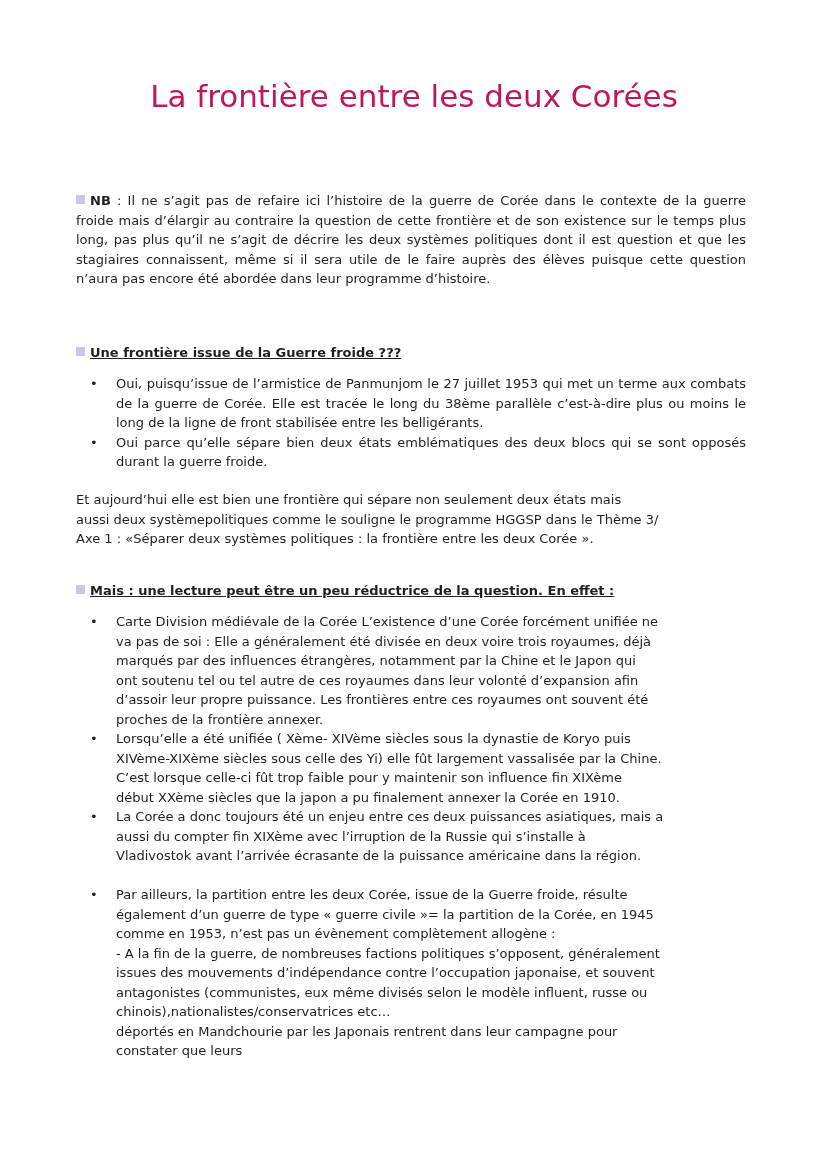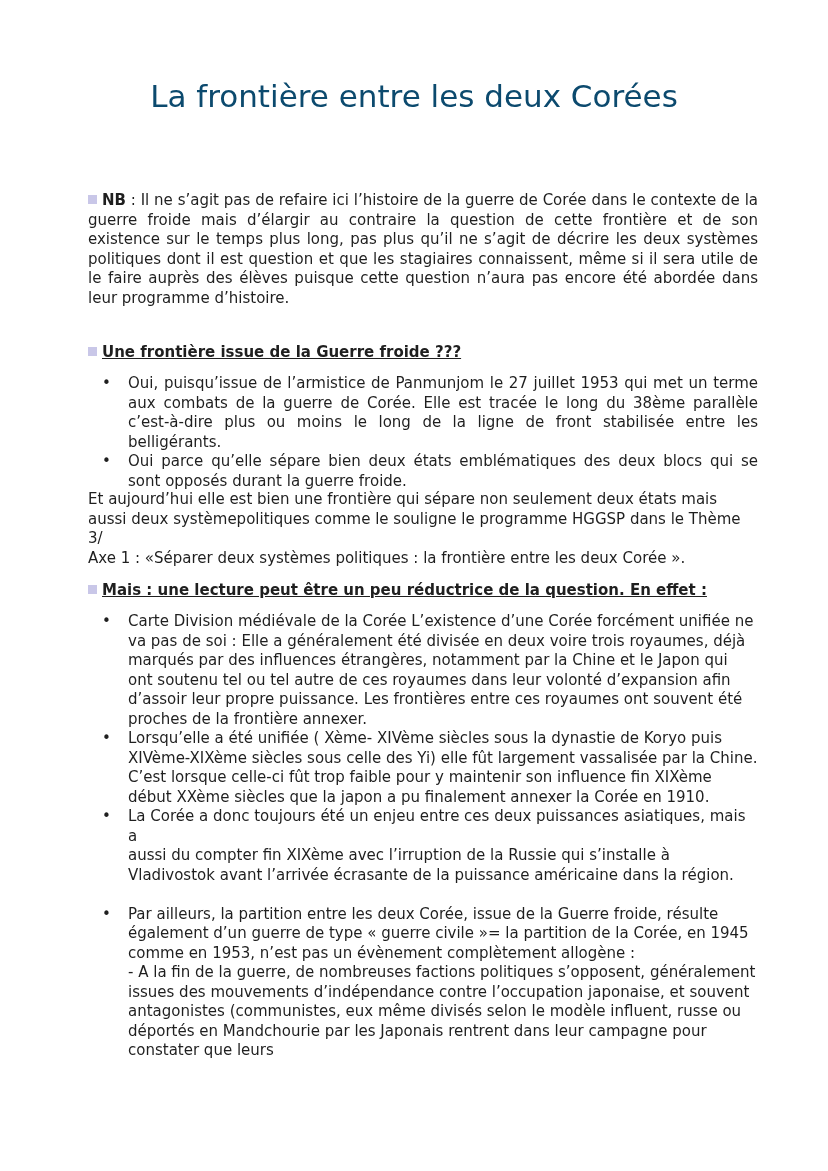--- a/index.html
+++ b/index.html
@@ -3,23 +3,23 @@
   <meta charset="utf-8">
   <style>
     html, body { margin: 0; padding: 0; background: #ffffff; }
     body {
       width: 828px; height: 1171px; position: relative; overflow: hidden;
       font-family: "DejaVu Sans", sans-serif; color: #1f1f1f;
     }
     .page { position: absolute; left: 0; top: 0; width: 828px; height: 1171px; }
     .title {
       position: absolute; left: 0; top: 78px; width: 828px; text-align: center;
-      font-size: 31px; color: #0c4a6e; font-weight: normal; margin: 0; letter-spacing: 0px;
+      font-size: 31px; color: #be185d; font-weight: normal; margin: 0; letter-spacing: 0px;
     }
-    .block { position: absolute; left: 88px; width: 670px; font-size: 15px; line-height: 19.5px; }
+    .block { position: absolute; left: 76px; width: 670px; font-size: 13px; line-height: 19.5px; }
     .justify { text-align: justify; }
     .marker {
       display: inline-block; width: 9px; height: 9px; background: #c9c7e8;
       margin-right: 5px; vertical-align: 1px;
     }
     .nb-label { font-weight: bold; }
     .heading { font-weight: bold; text-decoration: underline; }
     ul { margin: 0; padding: 0; list-style: none; }
     li { position: relative; padding-left: 40px; }
     li .bullet { position: absolute; left: 14px; top: 0; }
@@ -87,19 +87,20 @@
         <div>Vladivostok avant l’arrivée écrasante de la puissance américaine dans la région.</div>
       </li>
       <li style="margin-top:19.5px;">
         <span class="bullet">•</span>
         <div>Par ailleurs, la partition entre les deux Corée, issue de la Guerre froide, résulte</div>
         <div>également d’un guerre de type « guerre civile »= la partition de la Corée, en 1945</div>
         <div>comme en 1953, n’est pas un évènement complètement allogène :</div>
         <div>- A la fin de la guerre, de nombreuses factions politiques s’opposent, généralement</div>
         <div>issues des mouvements d’indépendance contre l’occupation japonaise, et souvent</div>
         <div>antagonistes (communistes, eux même divisés selon le modèle influent, russe ou</div>
+        <div>chinois),nationalistes/conservatrices etc…</div>
         <div>déportés en Mandchourie par les Japonais rentrent dans leur campagne pour</div>
         <div>constater que leurs</div>
       </li>
     </ul>
   </div>
 
 </div>
 
 </body></html>

